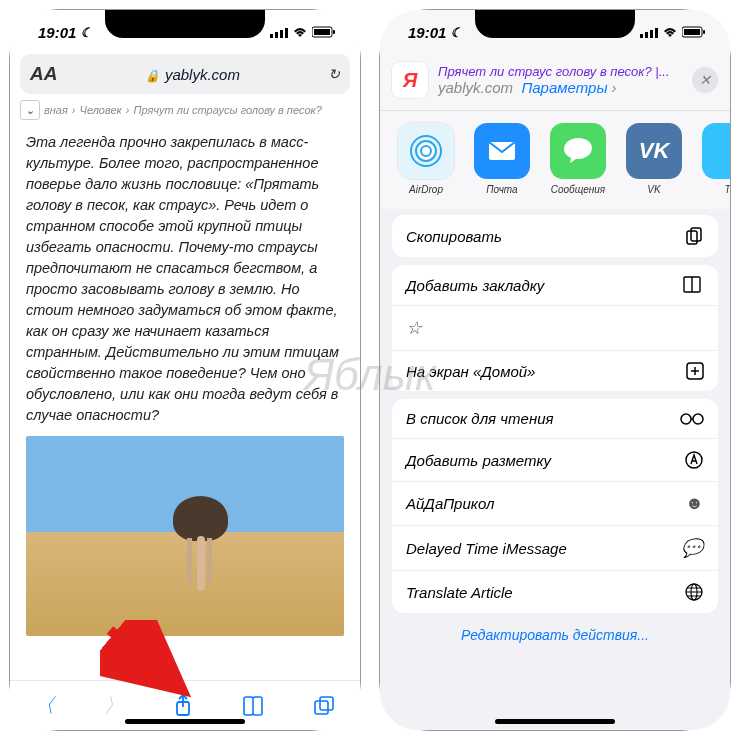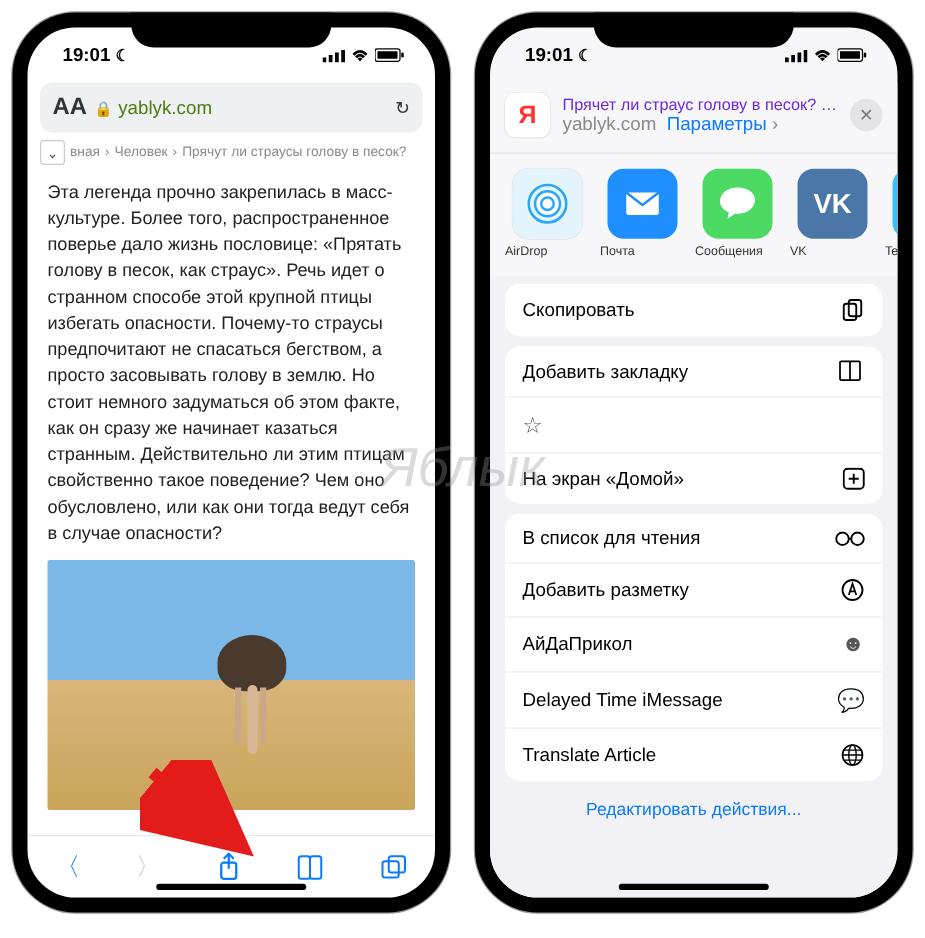--- a/index.html
+++ b/index.html
@@ -10,23 +10,24 @@
     position: relative;
     display: flex;
     gap: 20px;
     padding: 10px 10px;
     justify-content: center;
   }
   .phone {
     width: 350px; height: 720px;
     background: #000;
     border-radius: 50px;
-    padding: 12px;
+    padding: 0;
     position: relative;
     box-shadow: 0 0 0 1px #999;
+    font-style: italic;
   }
   .screen {
     width: 100%; height: 100%;
     background: #fff;
     border-radius: 38px;
     overflow: hidden;
     position: relative;
     display: flex;
     flex-direction: column;
   }
@@ -55,21 +56,21 @@
     height: 40px;
     margin: 0 10px;
     background: #eef0f1;
     border-radius: 10px;
     display:flex; align-items:center;
     padding: 0 10px;
     gap:6px;
     color:#555;
     font-size:14px;
   }
-  .url-bar .domain { flex:1; text-align:left; color:#4d7c0f; font-size:15px;}
+  .url-bar .domain { flex:1; text-align:center; color:#0f172a; font-size:15px;}
   .breadcrumb {
     padding: 6px 10px 4px;
     font-size: 11px;
     color: #8a8a8a;
     display:flex; align-items:center; gap:4px;
     white-space: nowrap;
     overflow: hidden;
   }
   .breadcrumb .chev { border:1px solid #ccc; border-radius:3px; width:20px;height:20px; display:inline-flex; align-items:center; justify-content:center; color:#444;}
   .article {
@@ -136,21 +137,21 @@
   .share-close {
     width:26px;height:26px;border-radius:13px;background:#e4e4e8;
     display:flex;align-items:center;justify-content:center;color:#7a7a7e;font-size:14px;
   }
   .share-apps {
     display:flex; gap:8px;
     padding: 12px 12px 14px;
     background:#f7f7f9;
     overflow:hidden;
   }
-  .share-app { width:68px; text-align:left; font-size:10px; color:#333; flex-shrink:0;}
+  .share-app { width:68px; text-align:center; font-size:10px; color:#333; flex-shrink:0;}
   .share-app .ico {
     width:56px;height:56px;border-radius:13px;margin:0 auto 5px;
     display:flex;align-items:center;justify-content:center;font-size:28px;color:#fff;
   }
   .share-app .ico.airdrop { background: radial-gradient(circle, #fff 20%, #e4f4fd 22%); box-shadow:0 0 0 0.5px #d8d8d8;}
   .share-app .ico.msg { background:#4cd964;}
   .share-app .ico.mail { background:#1f8fff;}
   .share-app .ico.vk { background:#4a76a8; font-weight:700; font-size:22px;}
   .share-app .ico.partial { background:#34c2ff;}
   .actions {

